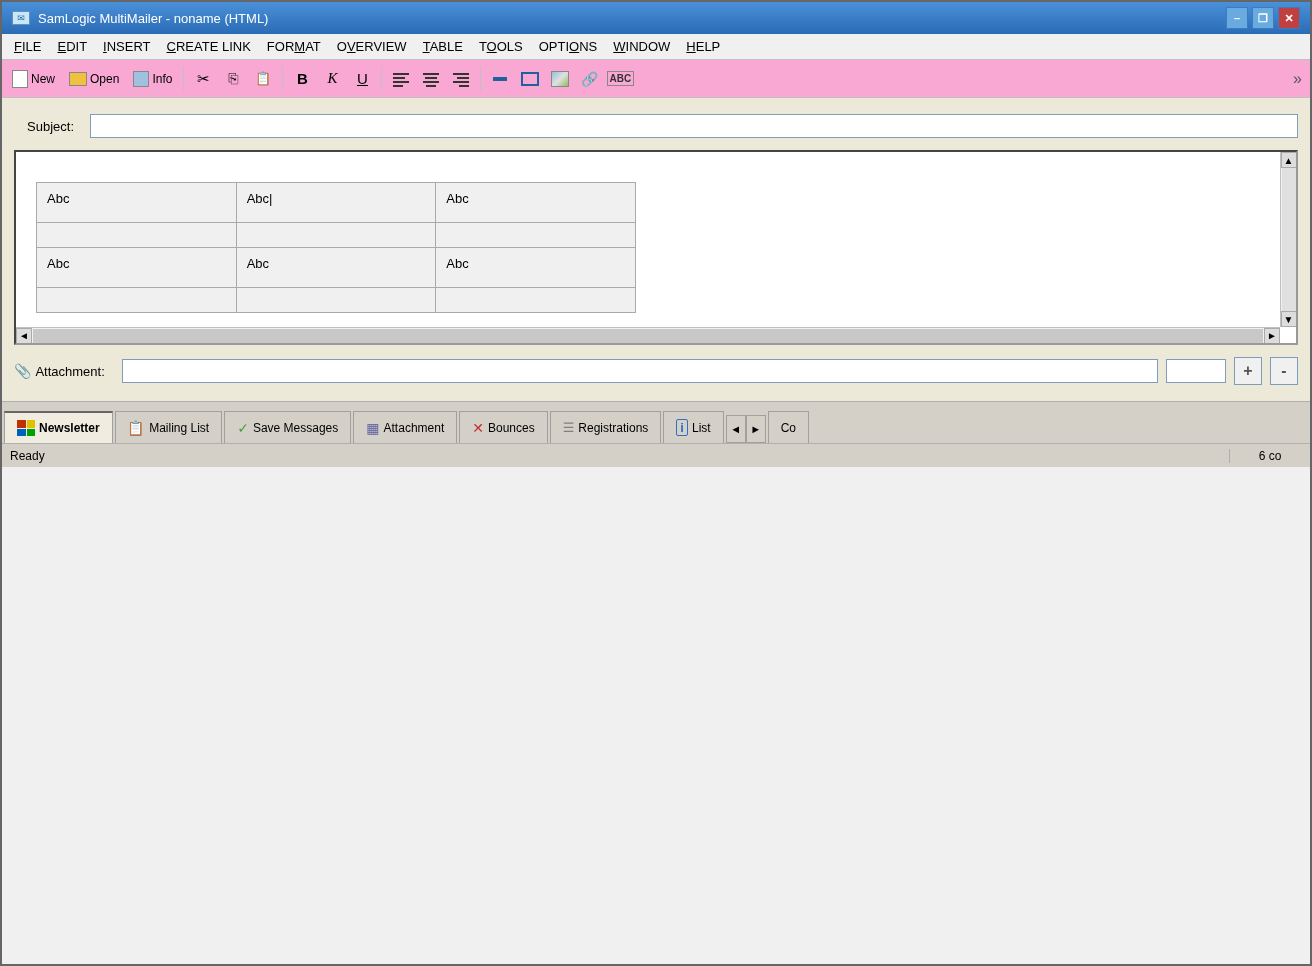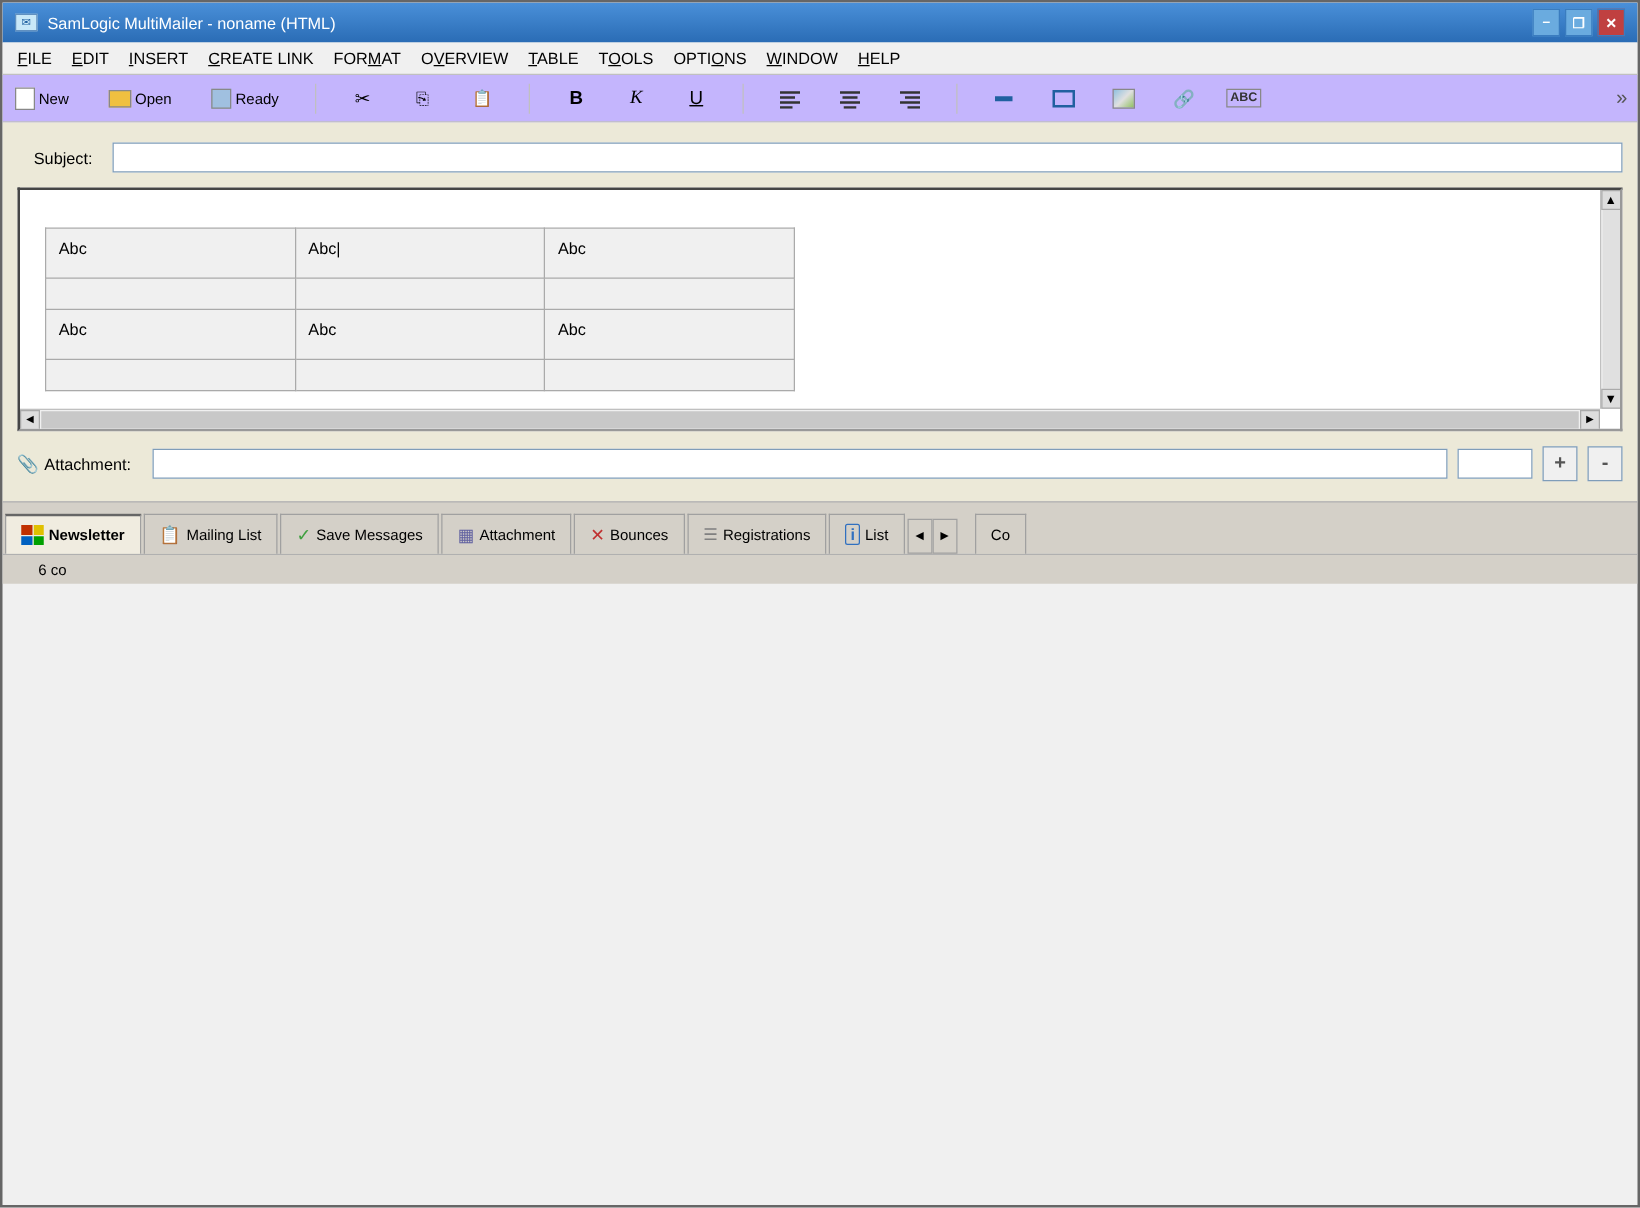--- a/index.html
+++ b/index.html
@@ -62,27 +62,27 @@
       padding: 3px 8px;
       cursor: pointer;
       font-size: 13px;
       color: #000;
       text-decoration: none;
     }
     .menu-item u { text-decoration: underline; }
 
     
     #toolbar {
-      background: #c4b5fd;
+      background: #f9a8d4;
       height: 38px;
       display: flex;
       align-items: center;
       border-bottom: 1px solid #c0c0c0;
       padding: 2px 4px;
-      gap: 20px;
+      gap: 2px;
     }
     .toolbar-btn {
       display: flex;
       align-items: center;
       gap: 3px;
       padding: 2px 5px;
       cursor: pointer;
       border: 1px solid transparent;
       font-size: 12px;
       height: 28px;
@@ -427,21 +427,21 @@
   <button class="toolbar-btn">
     <span style="display:inline-block;width:16px;height:18px;border:1px solid #888;background:white;position:relative;font-size:8px;"></span>
     <span>New</span>
   </button>
   <button class="toolbar-btn">
     <span style="display:inline-block;width:18px;height:14px;background:#f0c040;border:1px solid #888;font-size:8px;"></span>
     <span>Open</span>
   </button>
   <button class="toolbar-btn">
     <span style="display:inline-block;width:16px;height:16px;background:#a0c0e0;border:1px solid #888;"></span>
-    <span>Ready</span>
+    <span>Info</span>
   </button>
   <div class="toolbar-separator"></div>
   <button class="format-btn">
     <span style="font-size:15px;">✂</span>
   </button>
   <button class="format-btn">
     <span style="font-size:13px;">⎘</span>
   </button>
   <button class="format-btn">
     <span style="font-size:13px;">📋</span>
@@ -599,20 +599,21 @@
   </div>
 
   <div class="tab-item">
     <span style="font-size:13px;color:#3070c0;font-weight:bold;border:1px solid #3070c0;padding:0 3px;border-radius:2px;">i</span>
     <span>List</span>
   </div>
 
   <div class="tab-nav">◄</div>
   <div class="tab-nav">►</div>
 
-  <div class="tab-item" style="margin-left:14px;">
+  <div class="tab-item" style="margin-left:2px;">
     <span>Co</span>
   </div>
 </div>
 
 <div id="status-bar">
+  <span id="status-left">Ready</span>
   <span id="status-right">6 co</span>
 </div>
 
 </body></html>

